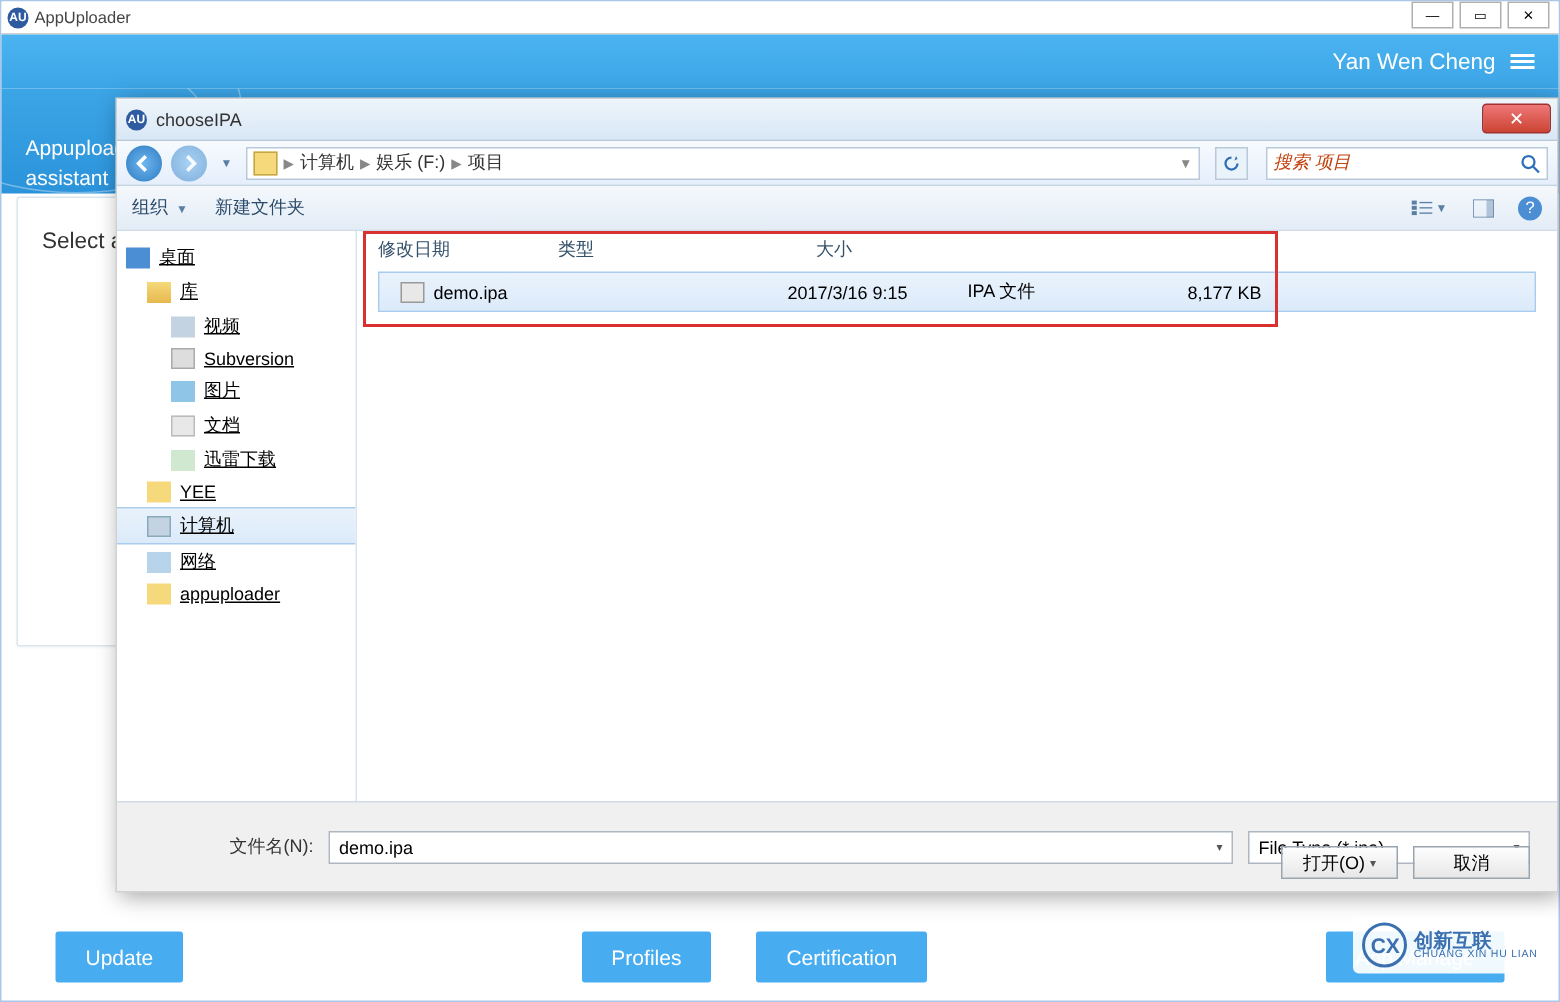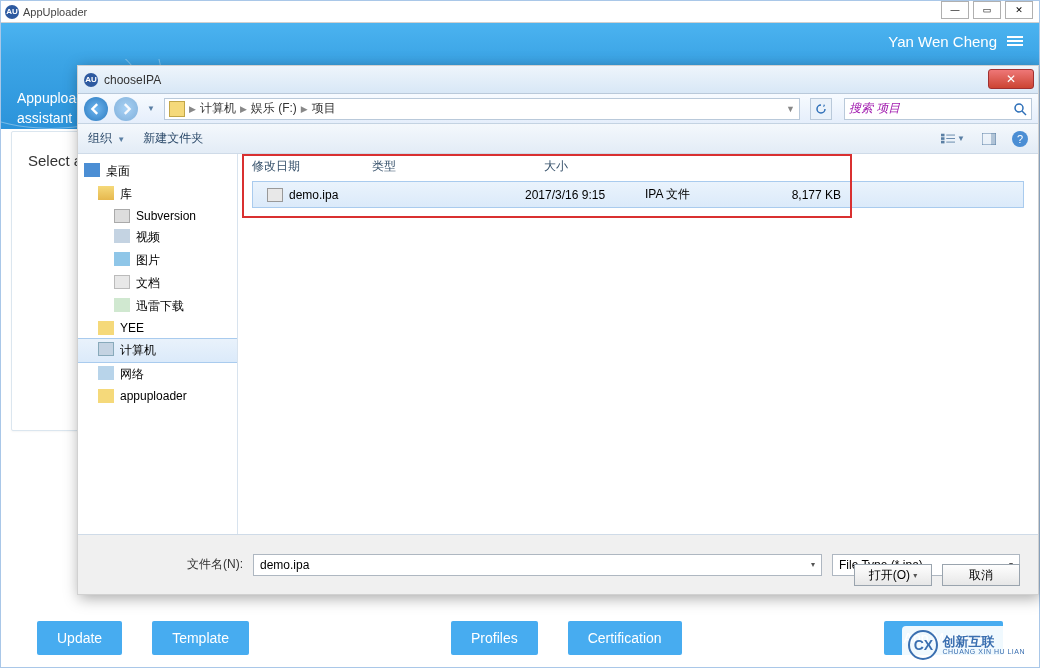--- a/index.html
+++ b/index.html
@@ -38,32 +38,32 @@
 
     .dlg-nav { height: 30px; background: linear-gradient(#f7fbff, #e5eefb); border-bottom: 1px solid #c4d3e2; display: flex; align-items: center; padding: 0 6px; gap: 6px; }
     .nav-btn { width: 24px; height: 24px; border-radius: 50%; background: radial-gradient(#6fb6f0, #2b7abf); display: flex; align-items: center; justify-content: center; }
     .nav-btn.faded { opacity: .55; }
     .nav-btn svg { width: 12px; height: 12px; }
     .nav-drop { width: 14px; height: 24px; display: flex; align-items: center; justify-content: center; color: #5a7fa4; font-size: 8px; }
     .breadcrumb { flex: 1; height: 22px; border: 1px solid #b9c9da; background: #fff; display: flex; align-items: center; padding: 0 4px; font-size: 12px; color: #333; gap: 4px; }
     .bc-icon { width: 16px; height: 16px; background: #f5d97a; border: 1px solid #c2a648; }
     .bc-sep { color: #888; font-size: 9px; }
     .refresh { width: 22px; height: 22px; border: 1px solid #b9c9da; background: #eaf2fa; margin-left: 4px; display: flex; align-items: center; justify-content: center; color: #2d6fb8; }
-    .search { width: 188px; height: 22px; border: 1px solid #b9c9da; background: #fff; margin-left: 6px; display: flex; align-items: center; padding: 0 4px; font-size: 12px; color: #a21caf; font-style: italic; }
+    .search { width: 188px; height: 22px; border: 1px solid #b9c9da; background: #fff; margin-left: 6px; display: flex; align-items: center; padding: 0 4px; font-size: 12px; color: #c2410c; font-style: italic; }
     .search .mag { margin-left: auto; color: #2d6fb8; width: 14px; height: 14px; }
 
     .dlg-toolbar { height: 30px; background: linear-gradient(#f4f8fc, #e3ecf6); border-bottom: 1px solid #cfdbe8; display: flex; align-items: center; padding: 0 10px; font-size: 12px; color: #2c4a6a; gap: 18px; justify-content: center; }
     .toolbar-right { margin-left: auto; display: flex; gap: 10px; align-items: center; }
     .tb-drop { font-size: 8px; margin-left: 2px; color: #5a7fa4; }
     .view-btn { width: 26px; height: 20px; border: 1px solid transparent; display: flex; align-items: center; justify-content: center; }
     .help-icon { width: 16px; height: 16px; background: #4b8ed4; color: #fff; border-radius: 50%; font-size: 11px; display: flex; align-items: center; justify-content: center; }
 
     .dlg-body { display: flex; height: 380px; }
     .tree { width: 160px; border-right: 1px solid #d8e3ee; padding: 6px 0 0 0; overflow: hidden; font-size: 12px; }
-    .tree-item { display: flex; gap: 6px; padding: 3px 6px 3px; cursor: default; }
+    .tree-item { display: flex; align-items: center; gap: 6px; padding: 3px 6px 3px; cursor: default; text-decoration: underline; }
     .tree-item.lvl1 { padding-left: 20px; }
     .tree-item.lvl2 { padding-left: 36px; }
     .tree-item.sel { background: linear-gradient(#e9f2fb, #dbeafa); border: 1px solid #a9cbee; border-left: none; border-right: none; }
     .ti-icon { width: 16px; height: 14px; flex-shrink: 0; }
     .ico-desktop { background: #4b8ed4; }
     .ico-lib { background: linear-gradient(#f5d97a,#e6b84e); }
     .ico-svn { background: #ddd; border:1px solid #aaa; }
     .ico-video { background: #c4d3e2; }
     .ico-pic { background: #8fc6e8; }
     .ico-doc { background: #e8e8e8; border:1px solid #bbb; }
@@ -78,29 +78,29 @@
 
     .file-area { flex: 1; position: relative; background: #fff; }
     .red-box { position: absolute; left: 4px; top: 0; width: 610px; height: 64px; border: 2px solid #d93030; pointer-events: none; }
     .file-header { display: flex; font-size: 12px; color: #35506a; padding: 4px 14px; }
     .col-name { width: 252px; } .col-date { width: 120px; } .col-type { width: 120px; } .col-size { width: 76px; text-align: right; }
     .file-row { display: flex; font-size: 12px; padding: 4px 14px; align-items: center; background: linear-gradient(#eaf3fc, #dbeafa); border: 1px solid #a9cbee; margin: 2px 14px 0; }
     .file-row .fi-icon { width: 16px; height: 14px; background: #e8e8e8; border: 1px solid #999; margin-right: 6px; }
     .file-row .col-name { width: 236px; }
 
     .dlg-footer { border-top: 1px solid #cfdbe8; background: #f0f0f0; height: 60px; display: flex; align-items: center; padding: 0 18px; gap: 10px; }
-    .fn-label { font-size: 12px; color: #333; margin-left: 91px; }
+    .fn-label { font-size: 12px; color: #333; margin-left: 57px; }
     .fn-input { flex: 1; height: 22px; border: 1px solid #aeb7c1; background: #fff; font-size: 12px; padding: 0 6px; display: flex; align-items: center; justify-content: space-between; }
     .ft-select { width: 188px; height: 22px; border: 1px solid #aeb7c1; background: #fff; font-size: 12px; padding: 0 6px; display: flex; align-items: center; justify-content: space-between; }
     .dlg-buttons { position: absolute; right: 18px; bottom: 8px; display: flex; gap: 10px; }
     .dlg-btn { width: 78px; height: 22px; border: 1px solid #9aa4ae; background: linear-gradient(#fefefe,#e7e7e7); font-size: 12px; display: flex; align-items: center; justify-content: center; }
     .drop-caret { font-size: 8px; color: #555; }
 
     
-    .watermark { position: absolute; right: 8px; bottom: 3px; display: flex; align-items: center; gap: 4px; background: rgba(255,255,255,.92); padding: 4px 6px; border-radius: 4px; margin-top: 43px; }
+    .watermark { position: absolute; right: 8px; bottom: 18px; display: flex; align-items: center; gap: 4px; background: rgba(255,255,255,.92); padding: 4px 6px; border-radius: 4px; margin-top: 43px; }
     .wm-logo { width: 30px; height: 30px; border: 2px solid #3a6fb0; border-radius: 50%; display: flex; align-items: center; justify-content: center; color: #3a6fb0; font-size: 14px; font-weight: bold; }
     .wm-text { font-size: 13px; color: #3a6fb0; font-weight: bold; line-height: 1; }
     .wm-sub { font-size: 7px; color: #3a6fb0; letter-spacing: .5px; }
   </style>
 </head>
 <body>
 
 <div class="app-window">
   <div class="app-titlebar">
     <div class="app-icon">AU</div>
@@ -138,21 +138,20 @@
     </div>
     <div class="card"></div>
     <div class="card">
       <h3>Select which</h3>
     </div>
   </div>
 
   <div class="bottom-buttons">
     <div class="group">
       <button class="btn-primary">Update</button>
-      <button class="btn-primary">Template</button>
     </div>
     <div class="spacer"></div>
     <div class="group">
       <button class="btn-primary">Profiles</button>
       <button class="btn-primary">Certification</button>
     </div>
     <div class="spacer"></div>
     <div class="group">
       <button class="btn-primary">App Manage</button>
     </div>
@@ -231,26 +230,26 @@
       <div class="tree">
         <div class="tree-item">
             <span class="ti-icon ico-desktop"></span>
             <span>桌面</span>
           </div>
         <div class="tree-item lvl1">
             <span class="ti-icon ico-lib"></span>
             <span>库</span>
           </div>
         <div class="tree-item lvl2">
+            <span class="ti-icon ico-video"></span>
+            <span>视频</span>
+          </div>
+        <div class="tree-item lvl2">
             <span class="ti-icon ico-svn"></span>
             <span>Subversion</span>
-          </div>
-        <div class="tree-item lvl2">
-            <span class="ti-icon ico-video"></span>
-            <span>视频</span>
           </div>
         <div class="tree-item lvl2">
             <span class="ti-icon ico-pic"></span>
             <span>图片</span>
           </div>
         <div class="tree-item lvl2">
             <span class="ti-icon ico-doc"></span>
             <span>文档</span>
           </div>
         <div class="tree-item lvl2">

